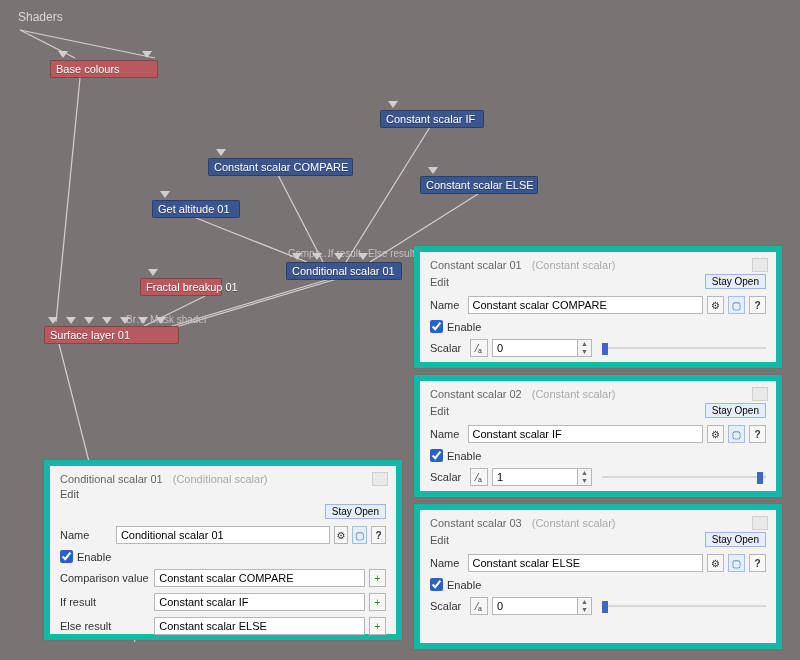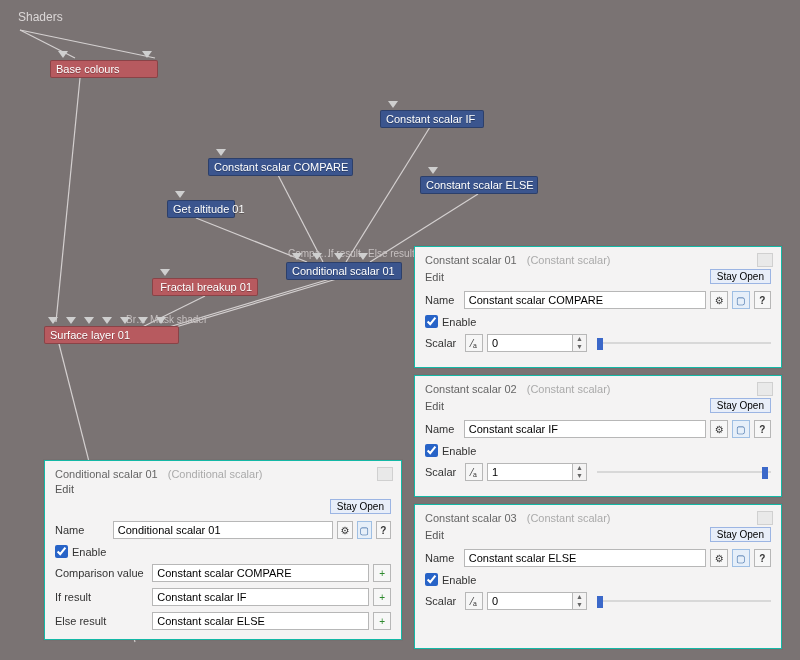--- a/index.html
+++ b/index.html
@@ -54,21 +54,21 @@
   .floating-label {
     position: absolute;
     color: #c6c0c0;
     font-size: 10px;
     white-space: nowrap;
   }
   
   .panel {
     position: absolute;
     background: #f4f3f3;
-    border: 1px solid #14b8a6;
+    border: 6px solid #14b8a6;
     box-shadow: 0 0 0 1px rgba(0,0,0,.03);
   }
   .panel .hdr {
     padding: 6px 8px 2px 10px;
     display: flex; align-items: center;
   }
   .panel .hdr .ptitle { color: #666; }
   .panel .hdr .ptype  { color: #aaa; margin-left: 10px; }
   .panel .hdr .closebox {
     margin-left: auto;
@@ -204,38 +204,38 @@
   <div class="node blue" style="left:208px; top:158px; width:145px;">
     <span>Constant scalar COMPARE</span>
     <div class="tri" style="left:8px;"></div>
   </div>
 
   <div class="node blue" style="left:420px; top:176px; width:118px;">
     <span>Constant scalar ELSE</span>
     <div class="tri" style="left:8px;"></div>
   </div>
 
-  <div class="node blue" style="left:152px; top:200px; width:68px;margin-left:15px;">
+  <div class="node blue" style="left:152px; top:200px; width:88px;">
     <span>Get altitude 01</span>
     <div class="tri" style="left:8px;"></div>
   </div>
 
   <div class="floating-label" style="left:288px; top:248px;">Compa…</div>
   <div class="floating-label" style="left:328px; top:248px;">If result</div>
   <div class="floating-label" style="left:368px; top:248px;">Else result</div>
 
   <div class="node blue" style="left:286px; top:262px; width:116px;">
     <span>Conditional scalar 01</span>
     <div class="tri" style="left:6px;"></div>
     <div class="tri" style="left:26px;"></div>
     <div class="tri" style="left:48px;"></div>
     <div class="tri" style="left:72px;"></div>
   </div>
 
-  <div class="node red" style="left:152px; top:278px; width:106px;text-align:right;">
+  <div class="node red" style="left:140px; top:278px; width:82px;text-align:right;">
     <span>Fractal breakup 01</span>
     <div class="tri" style="left:8px;"></div>
   </div>
 
   <div class="floating-label" style="left:126px; top:314px;">Br…</div>
   <div class="floating-label" style="left:150px; top:314px;">Mask shader</div>
 
   <div class="node red" style="left:44px; top:326px; width:135px;">
     <span>Surface layer 01</span>
     <div class="tri" style="left:4px;"></div>

